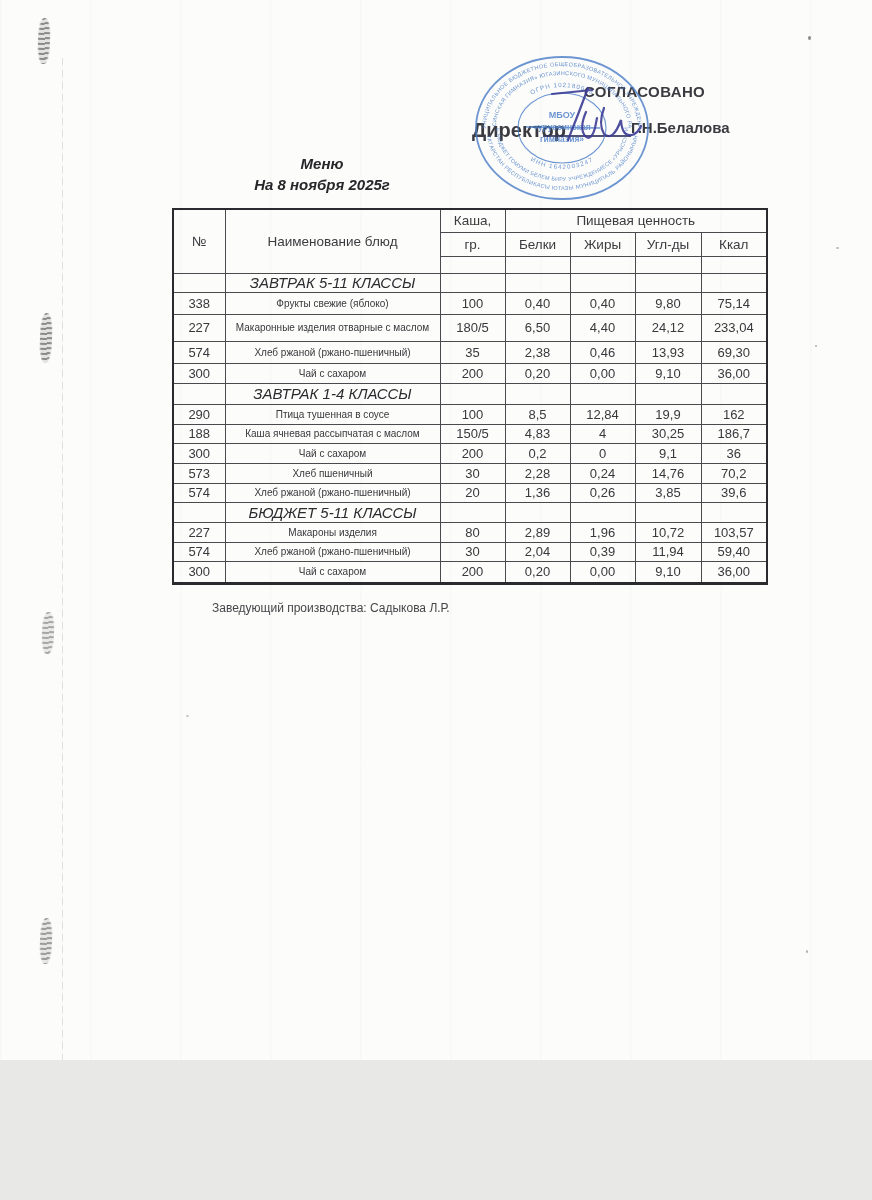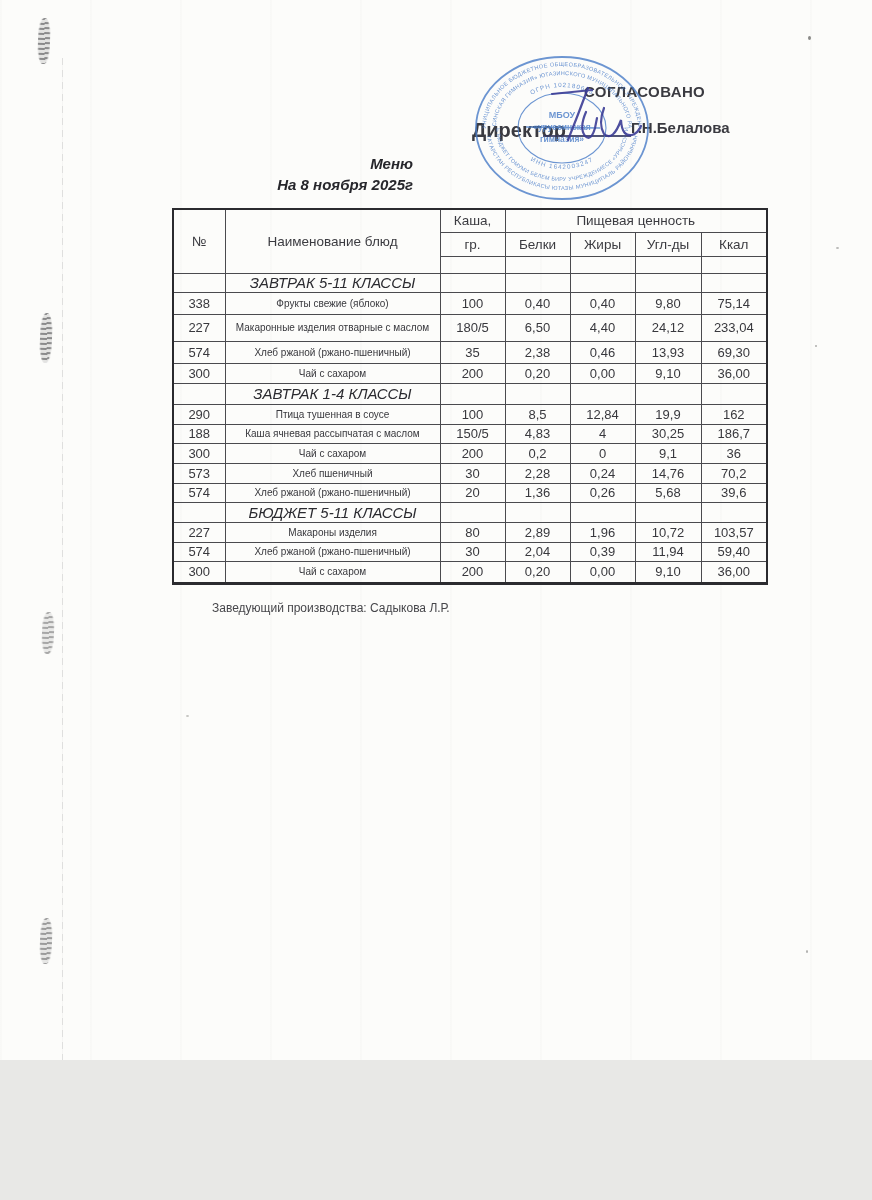--- a/index.html
+++ b/index.html
@@ -11,21 +11,21 @@
     color:#35353a;overflow:hidden;
   }
   
   .smudge{position:absolute;width:12px;border-radius:45%;
     background:repeating-linear-gradient(175deg,rgba(45,45,48,.55) 0 2px,rgba(110,110,112,.18) 2px 5px);
     filter:blur(.4px);transform:rotate(2deg);}
   .scanline{position:absolute;width:1px;
     background:repeating-linear-gradient(180deg,rgba(120,120,122,.22) 0 7px,rgba(120,120,122,.05) 7px 12px);}
   .speck{position:absolute;border-radius:50%;}
   
-  .title{position:absolute;left:231px;top:153px;width:182px;text-align:right;
+  .title{position:absolute;left:231px;top:153px;width:182px;text-align:center;
     font-size:15px;line-height:21px;font-weight:bold;font-style:italic;color:#26262b;}
   .approved{position:absolute;left:584px;top:83px;font-size:15px;font-weight:bold;
     letter-spacing:.4px;color:#3a3a40;}
   .director{position:absolute;left:472px;top:119px;font-size:20px;font-weight:bold;color:#3a3a40;}
   .signer{position:absolute;left:631px;top:119px;font-size:15px;font-weight:bold;color:#3a3a40;}
   .signline{position:absolute;left:543px;top:135px;width:88px;height:2px;background:#33365e;opacity:.85;}
   .stamp{position:absolute;left:470px;top:52px;opacity:.82;}
   .sig{position:absolute;left:520px;top:80px;}
   
   .menu-wrap{position:absolute;left:172px;top:208px;}
@@ -226,21 +226,21 @@
             <td>0,24</td>
             <td>14,76</td>
             <td>70,2</td>
           </tr>
           <tr style="height: 19px;">
             <td>574</td>
             <td class="nm">Хлеб ржаной (ржано-пшеничный)</td>
             <td>20</td>
             <td>1,36</td>
             <td>0,26</td>
-            <td>5,68</td>
+            <td>3,85</td>
             <td>39,6</td>
           </tr>
           <tr style="height: 20px;">
             <td></td>
             <td class="sec">БЮДЖЕТ 5-11 КЛАССЫ</td>
             <td></td>
             <td></td>
             <td></td>
             <td></td>
             <td></td>

